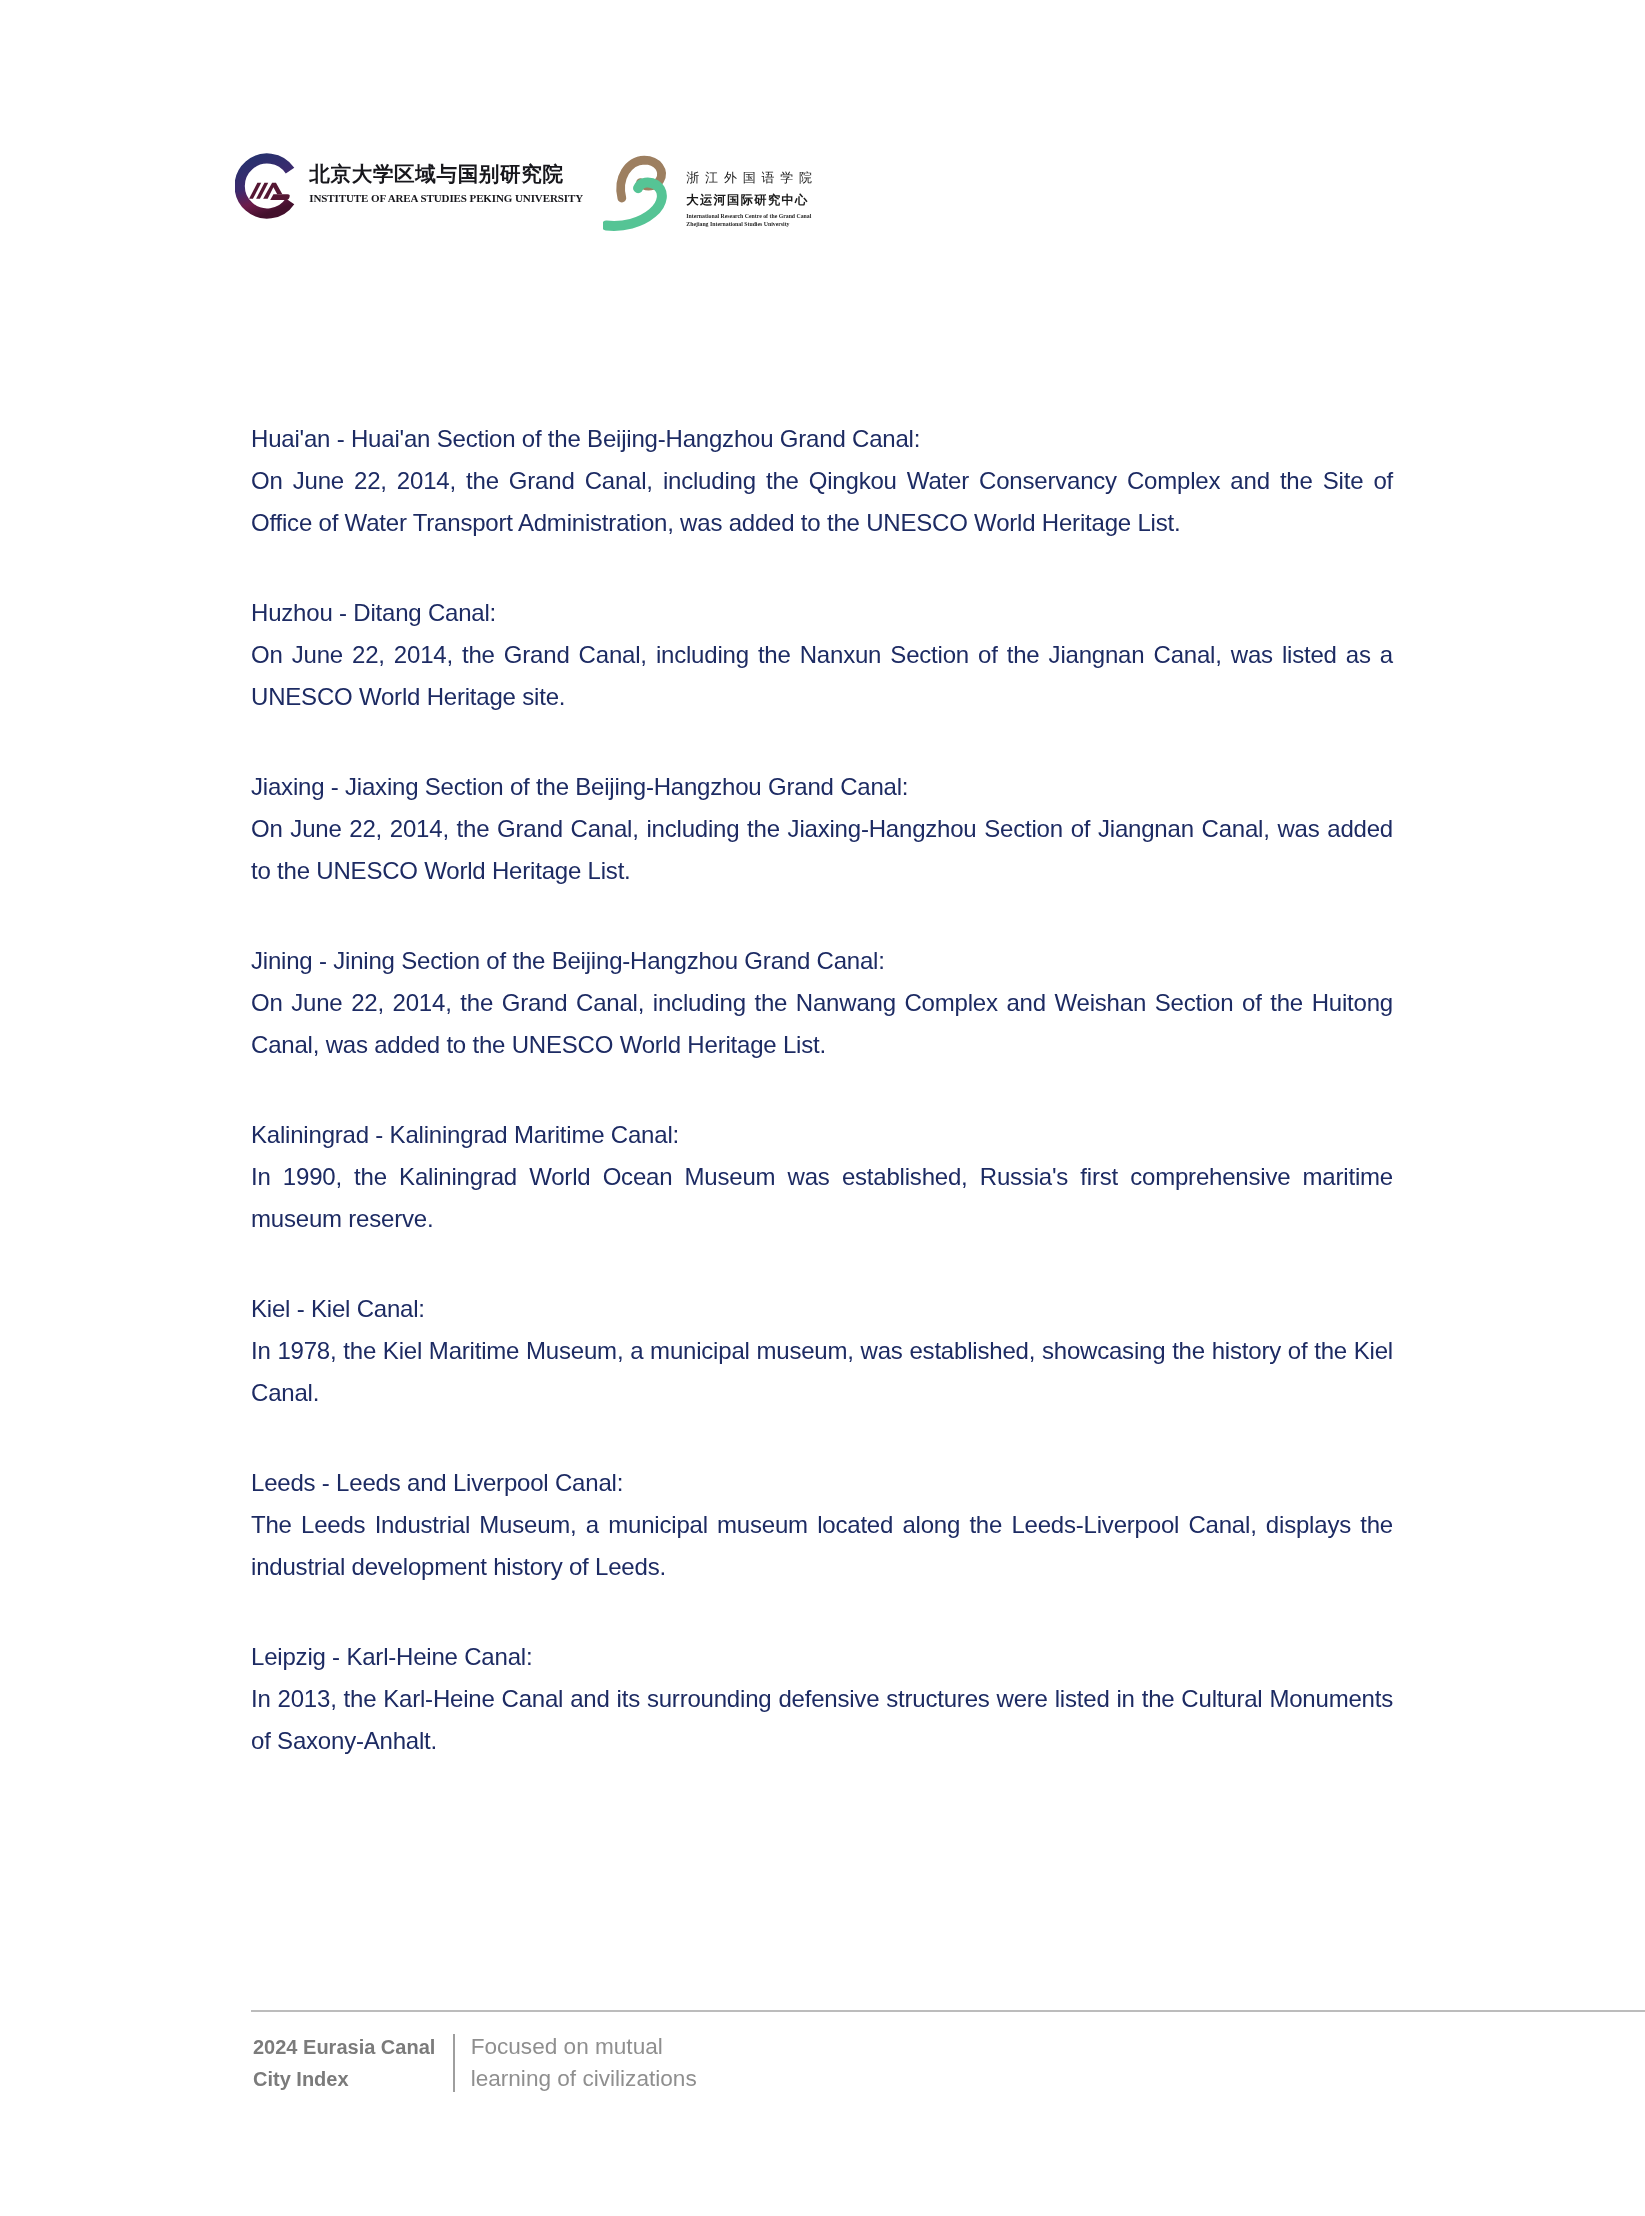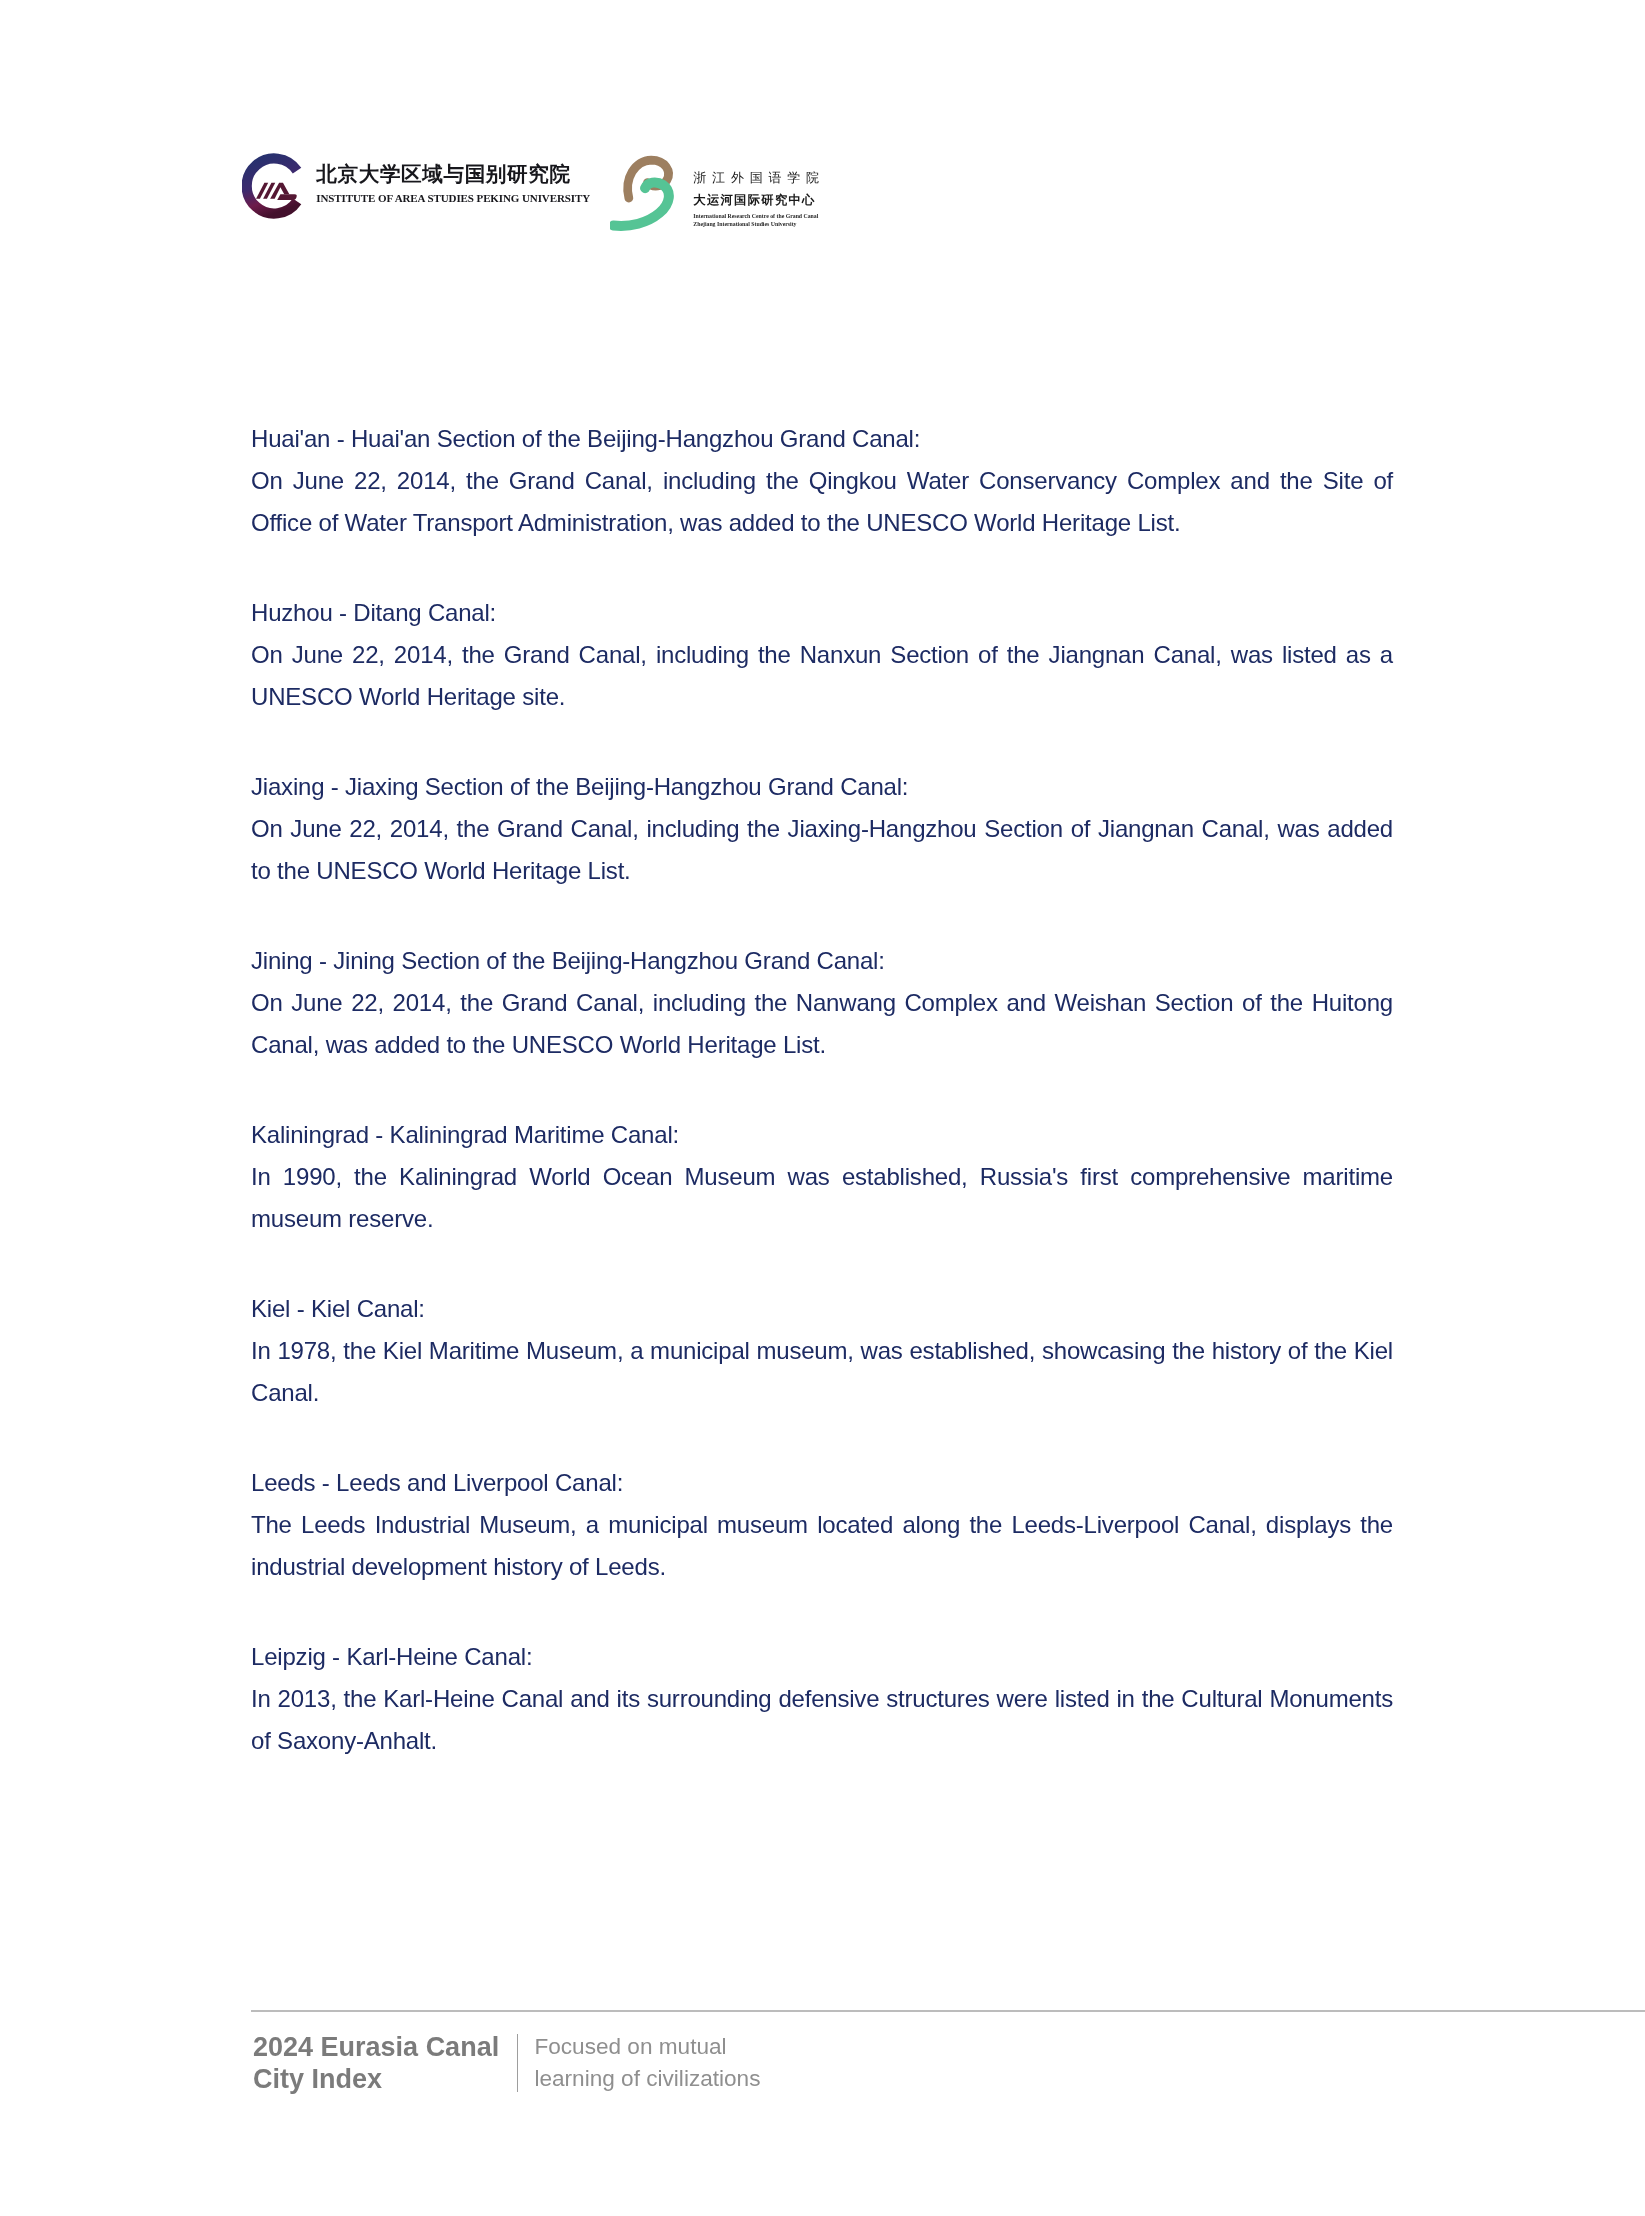--- a/index.html
+++ b/index.html
@@ -9,21 +9,21 @@
     width: 1645px;
     height: 2216px;
     background: #ffffff;
     font-family: "Liberation Sans", "DejaVu Sans", sans-serif;
     overflow: hidden;
   }
 
   
   .logos {
     position: absolute;
-    left: 242px;
+    left: 235px;
     top: 152px;
     display: flex;
     align-items: flex-start;
   }
   .logo-left { display: flex; align-items: flex-start; }
   .logo-left-icon { width: 64px; height: 66px; margin-top: 1.3px; }
   .logo-left-text { margin-left: 10.3px; margin-top: 7.7px; width: 253px; }
   .logo-left-cn {
     font-family: "Liberation Serif", "DejaVu Serif", serif;
     font-weight: bold;
@@ -107,21 +107,21 @@
   }
   .footer-row {
     position: absolute;
     left: 253px;
     top: 2031px;
     display: flex;
     align-items: flex-start;
   }
   .footer-title {
     font-weight: bold;
-    font-size: 27px;
+    font-size: 20px;
     line-height: 32px;
     color: #7b7b7b;
   }
   .footer-vbar {
     width: 1.9px;
     height: 58px;
     background: #9e9e9e;
     margin: 3.2px 16px 0 17.4px;
   }
   .footer-tagline {

